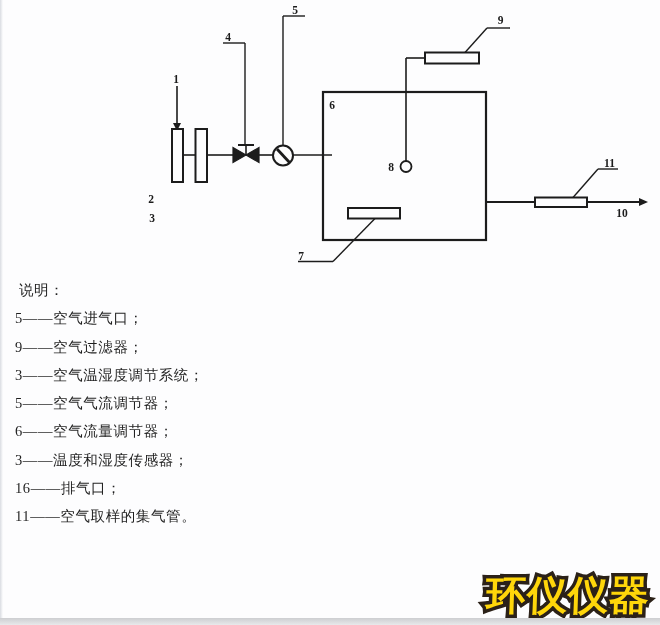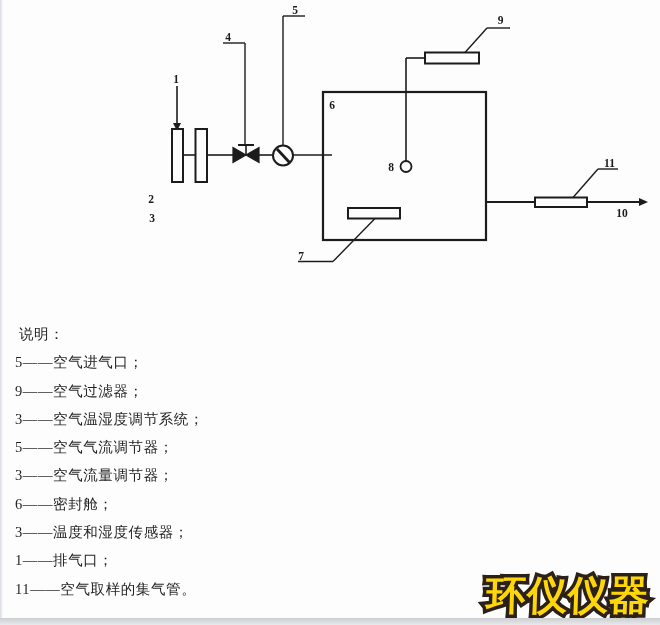--- a/index.html
+++ b/index.html
@@ -15,21 +15,21 @@
   .diagram{position:absolute;left:0;top:0;}
   .diagram text{
     font-family:"Liberation Serif","DejaVu Serif",serif;
     font-weight:bold;font-size:11.5px;fill:#1c1c1c;
   }
   .legend{
     position:absolute;left:15px;top:276px;width:480px;
     color:#1f1f1f;font-size:14.5px;letter-spacing:.6px;
   }
   .legend-line{height:28.3px;line-height:28.3px;white-space:nowrap;}
-  .legend-title{padding-left:4px;margin-top:44px;}
+  .legend-title{padding-left:4px;}
   .wm{
     position:absolute;right:10px;bottom:6px;height:48px;
     font-family:"Liberation Sans","DejaVu Sans",sans-serif;
     font-weight:900;font-size:40px;line-height:48px;letter-spacing:1px;
     transform:skewX(-2deg);
   }
   .wm-stroke{
     position:absolute;left:0;top:0;color:#2b2118;
     -webkit-text-stroke:7px #2b2118;
   }
@@ -127,24 +127,23 @@
       </g>
     </g>
   </svg>
 
   <div class="legend">
     <div class="legend-line legend-title">说明：</div>
     <div class="legend-line">5——空气进气口；</div>
     <div class="legend-line">9——空气过滤器；</div>
     <div class="legend-line">3——空气温湿度调节系统；</div>
     <div class="legend-line">5——空气气流调节器；</div>
-    <div class="legend-line">3——空气流量调节器；</div>
-    <div class="legend-line">6——密封舱；</div>
+    <div class="legend-line">6——空气流量调节器；</div>
     <div class="legend-line">3——温度和湿度传感器；</div>
-    <div class="legend-line">1——排气口；</div>
+    <div class="legend-line">16——排气口；</div>
     <div class="legend-line">11——空气取样的集气管。</div>
   </div>
 
   <div class="wm">
     <span class="wm-stroke">环仪仪器</span>
     <span class="wm-fill">环仪仪器</span>
   </div>
 
   <div class="edge-left"></div>
   <div class="edge-bottom"></div>

